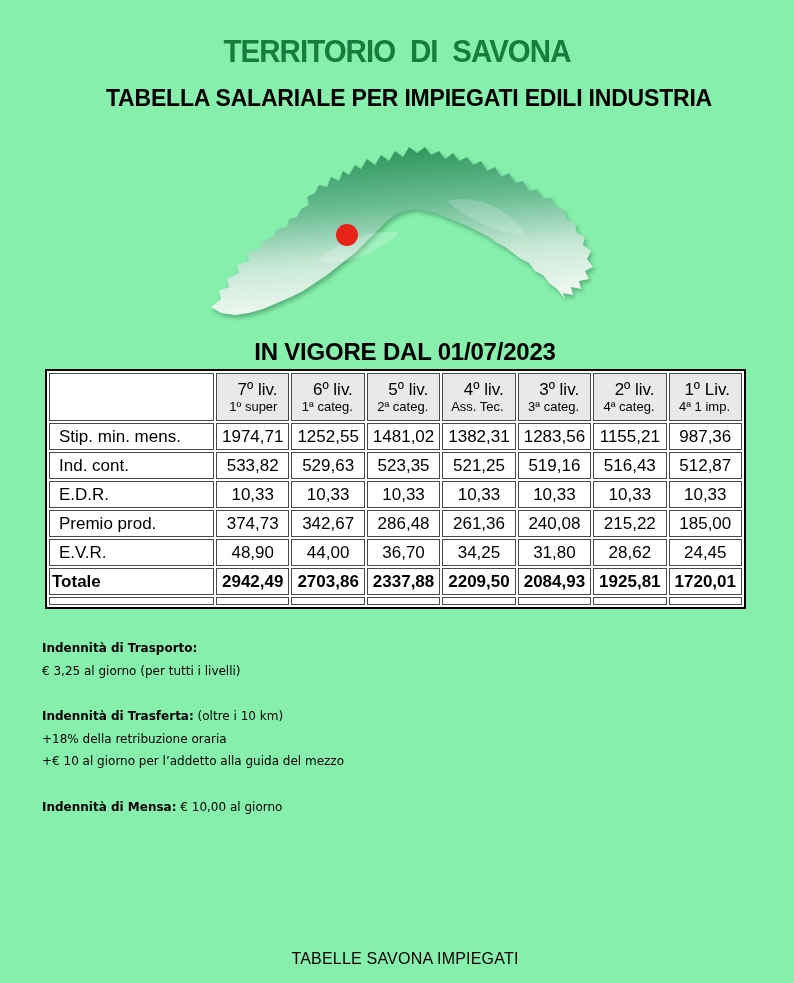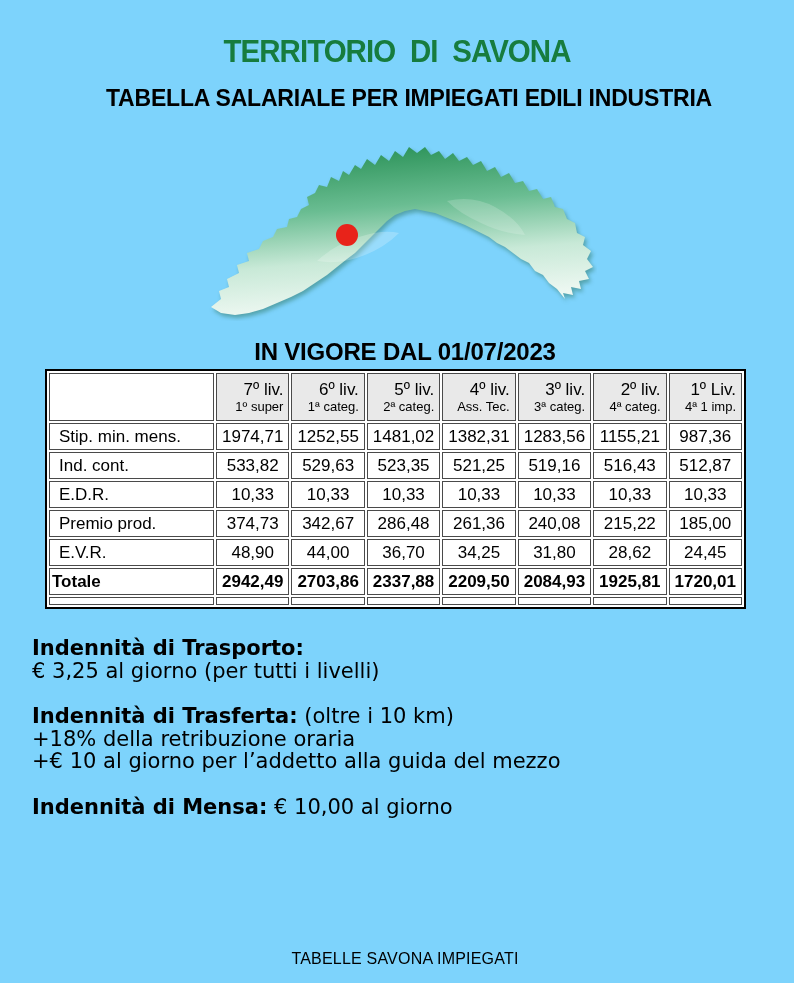--- a/index.html
+++ b/index.html
@@ -6,21 +6,21 @@
     --title-green:#177c3e;
     --header-cell-bg:#e9e9e9;
     --marker-red:#e8231a;
     --map-dark:#1f8a4d;
     --map-mid:#6abd92;
     --map-light:#c8e9d7;
     --map-pale:#eef8f2;
   }
   html,body{margin:0;padding:0;background:#ffffff;}
   .page{
-    position:relative;width:794px;height:983px;background:#7dd3fc;
+    position:relative;width:794px;height:983px;background:#86efac;
     font-family:"Liberation Sans",sans-serif;color:#000;overflow:hidden;
     margin:0 auto;
   }
   .title{
     position:absolute;top:34px;left:0;width:100%;margin:0;
     text-align:center;font-size:31px;font-weight:bold;
     color:var(--title-green);letter-spacing:-1px;word-spacing:8px;
     transform:scaleX(.95);
   }
   .subtitle{
@@ -41,34 +41,34 @@
     position:absolute;top:369px;left:45px;width:701px;
     table-layout:fixed;border-collapse:separate;border-spacing:2px;
     border:2px solid #000;background:#fff;font-size:17px;
   }
   .salary th,.salary td{
     border:1px solid #4a4a4a;background:#fff;padding:0 4px;
     overflow:hidden;white-space:nowrap;
   }
   .salary thead th{
     background:var(--header-cell-bg);font-weight:normal;
-    text-align:right;height:46px;vertical-align:middle;padding-right:5px;
+    text-align:right;height:46px;vertical-align:middle;padding-right:11px;
   }
   .salary thead th.corner{background:#fff;}
   .salary th .lvl{font-size:17px;line-height:19px;}
   .salary th .cat{font-size:13px;line-height:15px;}
   .salary td{height:25px;}
   .salary td.label{text-align:left;padding-left:9px;}
   .salary td.num{text-align:center;}
   .salary tr.total td{font-weight:bold;}
   .salary tr.total td.label{padding-left:2px;}
   .salary tr.spacer td{height:6px;}
   .allowances{
-    position:absolute;top:637px;left:32px;width:680px;
-    font-family:"DejaVu Sans",sans-serif;font-size:21px;line-height:22.5px;
+    position:absolute;top:637px;left:42px;width:680px;
+    font-family:"DejaVu Sans",sans-serif;font-size:12px;line-height:22.5px;
   }
   .allowance{margin:0 0 23px 0;}
   .a-title{font-weight:bold;}
   .footer{
     position:absolute;top:950px;left:8px;width:100%;
     text-align:center;font-size:16px;letter-spacing:.2px;
   }
 </style>
 </head>
 <body>

